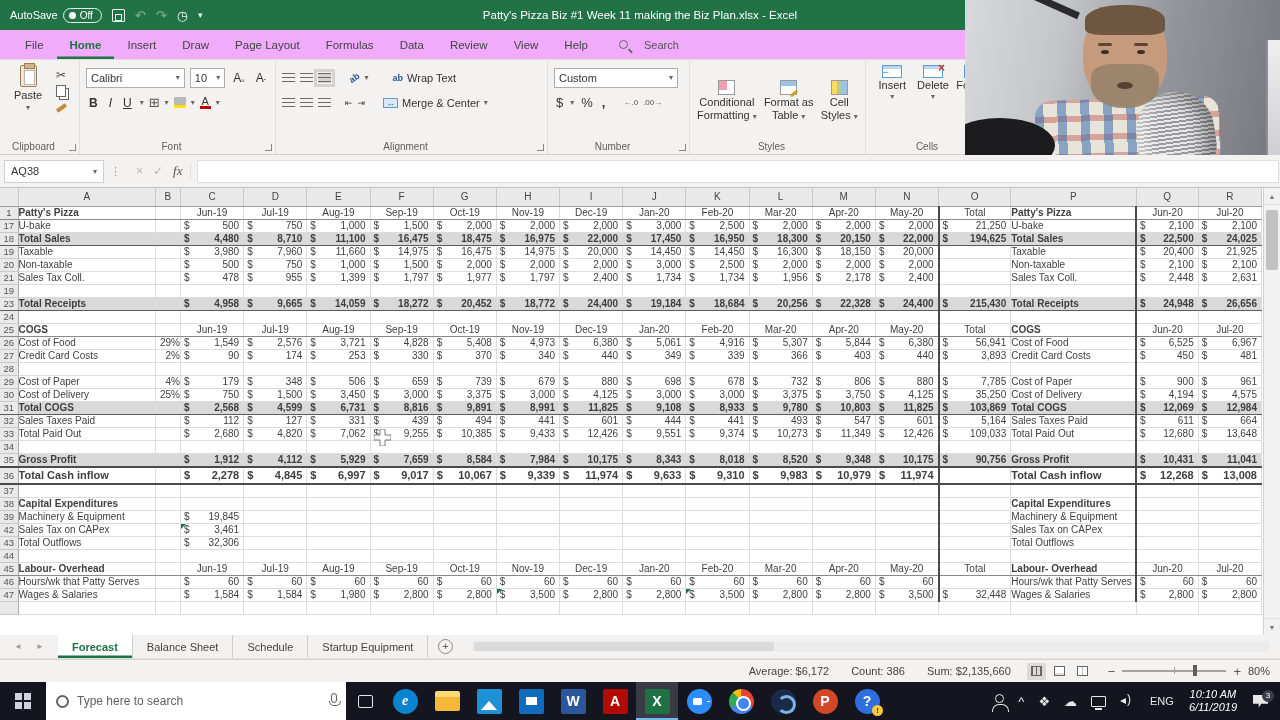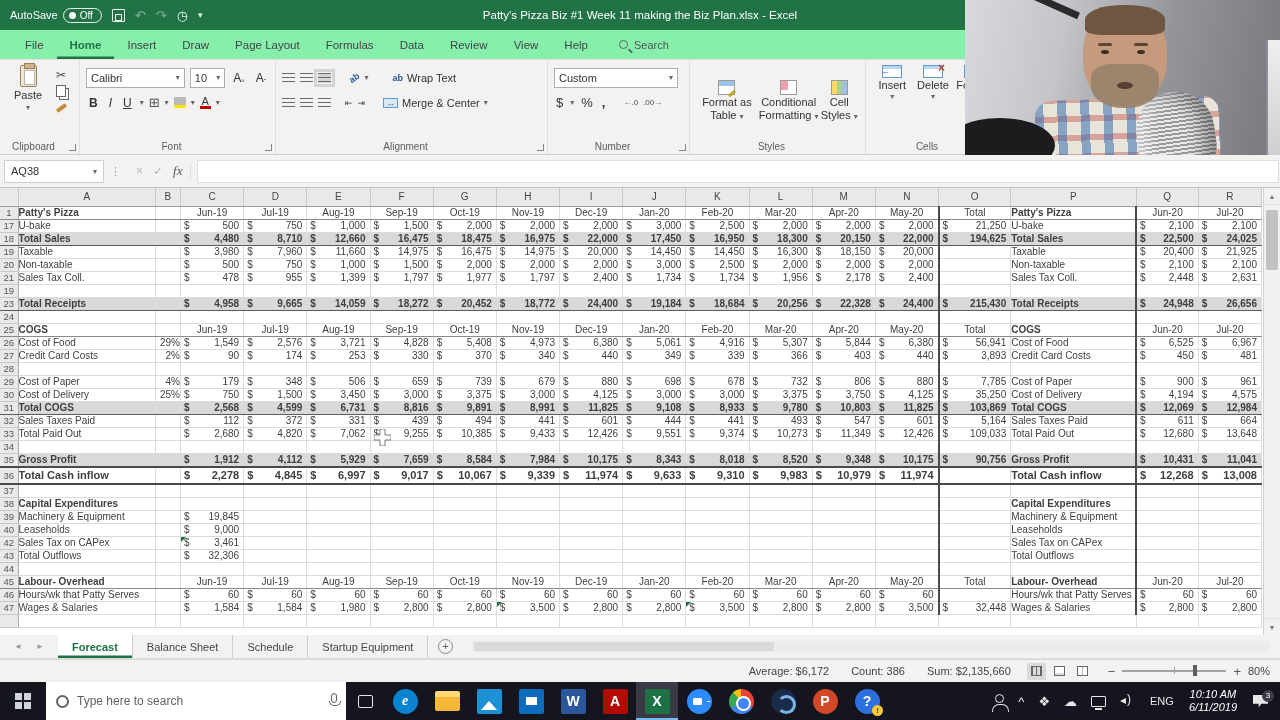--- a/index.html
+++ b/index.html
@@ -12,25 +12,25 @@
   .autosave { display:flex; align-items:center; gap:5px; font-size:11px; }
   .as-pill { display:flex; align-items:center; gap:4px; border:1px solid #e8f0ea; border-radius:9px; padding:1px 8px 1px 5px; font-size:10px; }
   .as-dot { width:7px; height:7px; border-radius:50%; background:#fff; display:inline-block; }
   .qicon { font-size:13px; color:#eaf3ee; }
   .dim { opacity:.45; }
   .saveicon { width:13px; height:13px; border:1.5px solid #eaf3ee; border-radius:1px; position:relative; }
   .saveicon::after { content:""; position:absolute; left:2px; top:4px; width:5px; height:5px; border:1px solid #eaf3ee; }
   .ttl { position:absolute; left:0; right:0; text-align:center; font-size:11.5px; color:#fff; pointer-events:none; }
 
   
-  .menubar { position:absolute; left:0; top:30px; width:1280px; height:30px; background:#86efac; display:flex; align-items:center; gap:0; border-bottom:1px solid #e1dfdd; }
+  .menubar { position:absolute; left:0; top:30px; width:1280px; height:30px; background:#f0abfc; display:flex; align-items:center; gap:0; border-bottom:1px solid #e1dfdd; }
   #menu-tabs { display:flex; align-items:center; height:100%; padding-left:12px; }
   .mtab { padding:0 13px; height:100%; display:flex; align-items:center; font-size:11.5px; color:#444; cursor:default; }
   .mtab.active { color:#217346; font-weight:bold; box-shadow:inset 0 -2.5px 0 #217346; }
-  .msearch { display:flex; align-items:center; gap:6px; margin-left:18px; color:#555; }
+  .msearch { display:flex; align-items:center; gap:16px; margin-left:18px; color:#555; }
   .lens { width:9px; height:9px; border:1.5px solid #666; border-radius:50%; position:relative; display:inline-block; }
   .lens::after { content:""; position:absolute; left:8px; top:9px; width:5px; height:1.5px; background:#666; transform:rotate(45deg); }
 
   
   .ribbon { position:absolute; left:0; top:60px; width:1280px; height:95px; background:#f3f2f1; display:flex; border-bottom:1px solid #d0cece; }
   .rgroup { position:relative; border-right:1px solid #e1dfdd; padding:5px 6px 16px 6px; display:flex; flex-direction:column; }
   .glabel { position:absolute; bottom:2px; left:0; right:12px; text-align:center; font-size:10px; color:#605e5c; }
   .launcher { position:absolute; right:3px; bottom:3px; width:7px; height:7px; border-right:1.5px solid #8a8886; border-bottom:1.5px solid #8a8886; }
   .rrow { display:flex; align-items:center; gap:5px; height:25px; }
   .vstack { display:flex; flex-direction:column; justify-content:center; gap:3px; }
@@ -353,28 +353,28 @@
       <span class="decic">←.0</span>
       <span class="decic">.00→</span>
     </div>
     <div class="glabel">Number</div>
     <span class="launcher"></span>
   </div>
 
   <div class="rgroup" style="width:176px">
     <div style="display:flex;justify-content:space-around;flex:1">
       <div class="stybtn">
+        <span class="cfic"></span>
+        <span>Conditional</span>
+        <span><span>Formatting</span> <span class="car">▾</span></span>
+      </div>
+      <div class="stybtn">
         <span class="ftic"></span>
         <span>Format as</span>
         <span><span>Table</span> <span class="car">▾</span></span>
-      </div>
-      <div class="stybtn">
-        <span class="cfic"></span>
-        <span>Conditional</span>
-        <span><span>Formatting</span> <span class="car">▾</span></span>
       </div>
       <div class="stybtn" style="width:46px">
         <span class="csic"></span>
         <span>Cell</span>
         <span><span>Styles</span> <span class="car">▾</span></span>
       </div>
     </div>
     <div class="glabel">Styles</div>
   </div>
 
@@ -555,21 +555,21 @@
           <td class="cv c0">
             <span class="ds">$</span>
             <span class="dv">4,480</span>
           </td>
           <td class="cv">
             <span class="ds">$</span>
             <span class="dv">8,710</span>
           </td>
           <td class="cv">
             <span class="ds">$</span>
-            <span class="dv">12,660</span>
+            <span class="dv">11,100</span>
           </td>
           <td class="cv">
             <span class="ds">$</span>
             <span class="dv">16,475</span>
           </td>
           <td class="cv">
             <span class="ds">$</span>
             <span class="dv">18,475</span>
           </td>
           <td class="cv">
@@ -1286,21 +1286,21 @@
         <tr class="rt-cur">
           <td class="gut">32</td>
           <td class="ca">Sales Taxes Paid</td>
           <td class="cb"></td>
           <td class="cv c0">
             <span class="ds">$</span>
             <span class="dv">112</span>
           </td>
           <td class="cv">
             <span class="ds">$</span>
-            <span class="dv">372</span>
+            <span class="dv">127</span>
           </td>
           <td class="cv">
             <span class="ds">$</span>
             <span class="dv">331</span>
           </td>
           <td class="cv">
             <span class="ds">$</span>
             <span class="dv">439</span>
           </td>
           <td class="cv">
@@ -1621,44 +1621,20 @@
           <td class="cv"></td>
           <td class="cv"></td>
           <td class="cv"></td>
           <td class="cv"></td>
           <td class="cv"></td>
           <td class="cv"></td>
           <td class="cv"></td>
           <td class="cv"></td>
           <td class="co"></td>
           <td class="cp">Machinery &amp; Equipment</td>
-          <td class="cq"></td>
-          <td class="cr"></td>
-        </tr>
-        <tr class="rt-cur">
-          <td class="gut">40</td>
-          <td class="ca">Leaseholds</td>
-          <td class="cb"></td>
-          <td class="cv c0">
-            <span class="ds">$</span>
-            <span class="dv">9,000</span>
-          </td>
-          <td class="cv"></td>
-          <td class="cv"></td>
-          <td class="cv"></td>
-          <td class="cv"></td>
-          <td class="cv"></td>
-          <td class="cv"></td>
-          <td class="cv"></td>
-          <td class="cv"></td>
-          <td class="cv"></td>
-          <td class="cv"></td>
-          <td class="cv"></td>
-          <td class="co"></td>
-          <td class="cp">Leaseholds</td>
           <td class="cq"></td>
           <td class="cr"></td>
         </tr>
         <tr class="rt-cur">
           <td class="gut">42</td>
           <td class="ca">Sales Tax on CAPex</td>
           <td class="cb"></td>
           <td class="cv c0">
             <span class="ds">$</span>
             <span class="dv">3,461</span>

